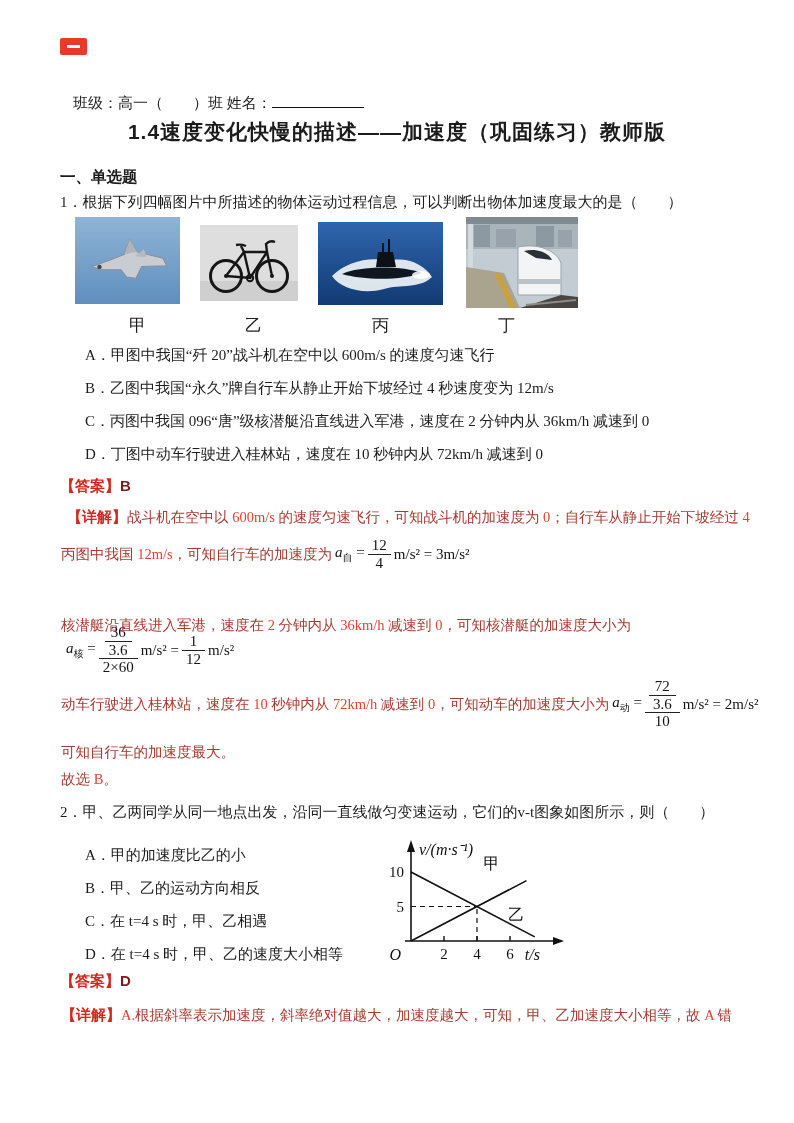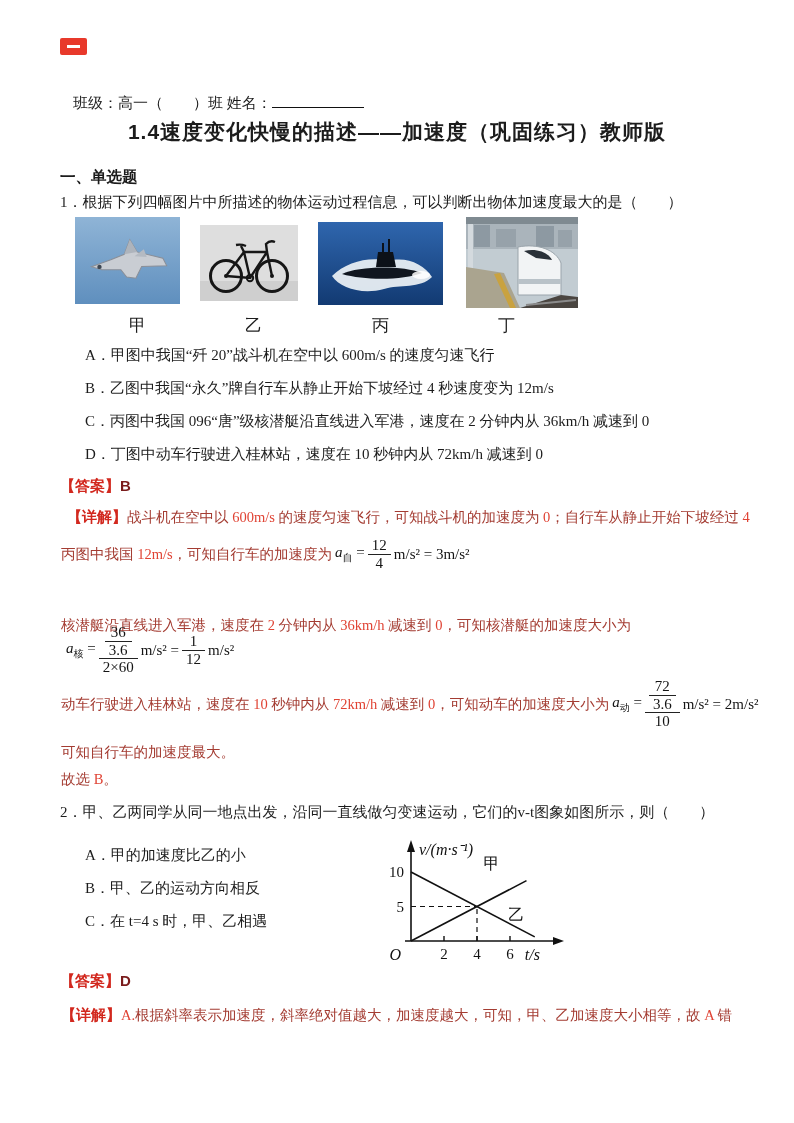--- a/index.html
+++ b/index.html
@@ -171,20 +171,21 @@
   </div>
 
   <div class="abs detail" style="left:61px;top:743px;"><span><span>可知自行车的加速度最大。</span></span></div>
   <div class="abs detail" style="left:61px;top:770px;"><span><span>故选 </span><span class="hl">B</span><span>。</span></span></div>
 
   <div class="abs body-text" style="left:60px;top:803px;width:700px;">2．甲、乙两同学从同一地点出发，沿同一直线做匀变速运动，它们的v-t图象如图所示，则（　　）</div>
 
   <div class="abs opt" style="left:85px;top:846px;">A．甲的加速度比乙的小</div>
   <div class="abs opt" style="left:85px;top:879px;">B．甲、乙的运动方向相反</div>
   <div class="abs opt" style="left:85px;top:912px;">C．在 t=4 s 时，甲、乙相遇</div>
+  <div class="abs opt" style="left:85px;top:945px;">D．在 t=4 s 时，甲、乙的速度大小相等</div>
 
   <svg class="abs" style="left:366px;top:838px;" width="210" height="140">
       <line x1="45" y1="103" x2="45" y2="12" stroke="#111111" stroke-width="1.6"></line>
       <polygon points="41,14 49,14 45,2" fill="#111111"></polygon>
       <line x1="39" y1="103" x2="189" y2="103" stroke="#111111" stroke-width="1.6"></line>
       <polygon points="187,99 187,107 198,103" fill="#111111"></polygon>
       <line x1="45" y1="68.5" x2="111" y2="68.5" stroke="#111111" stroke-width="1.2" stroke-dasharray="5 4"></line>
       <line x1="111" y1="103" x2="111" y2="68.5" stroke="#111111" stroke-width="1.2" stroke-dasharray="5 4"></line>
       <line x1="78" y1="103" x2="78" y2="98" stroke="#111111" stroke-width="1.4"></line>
       <text x="78" y="121" text-anchor="middle" class="gtick">2</text>

